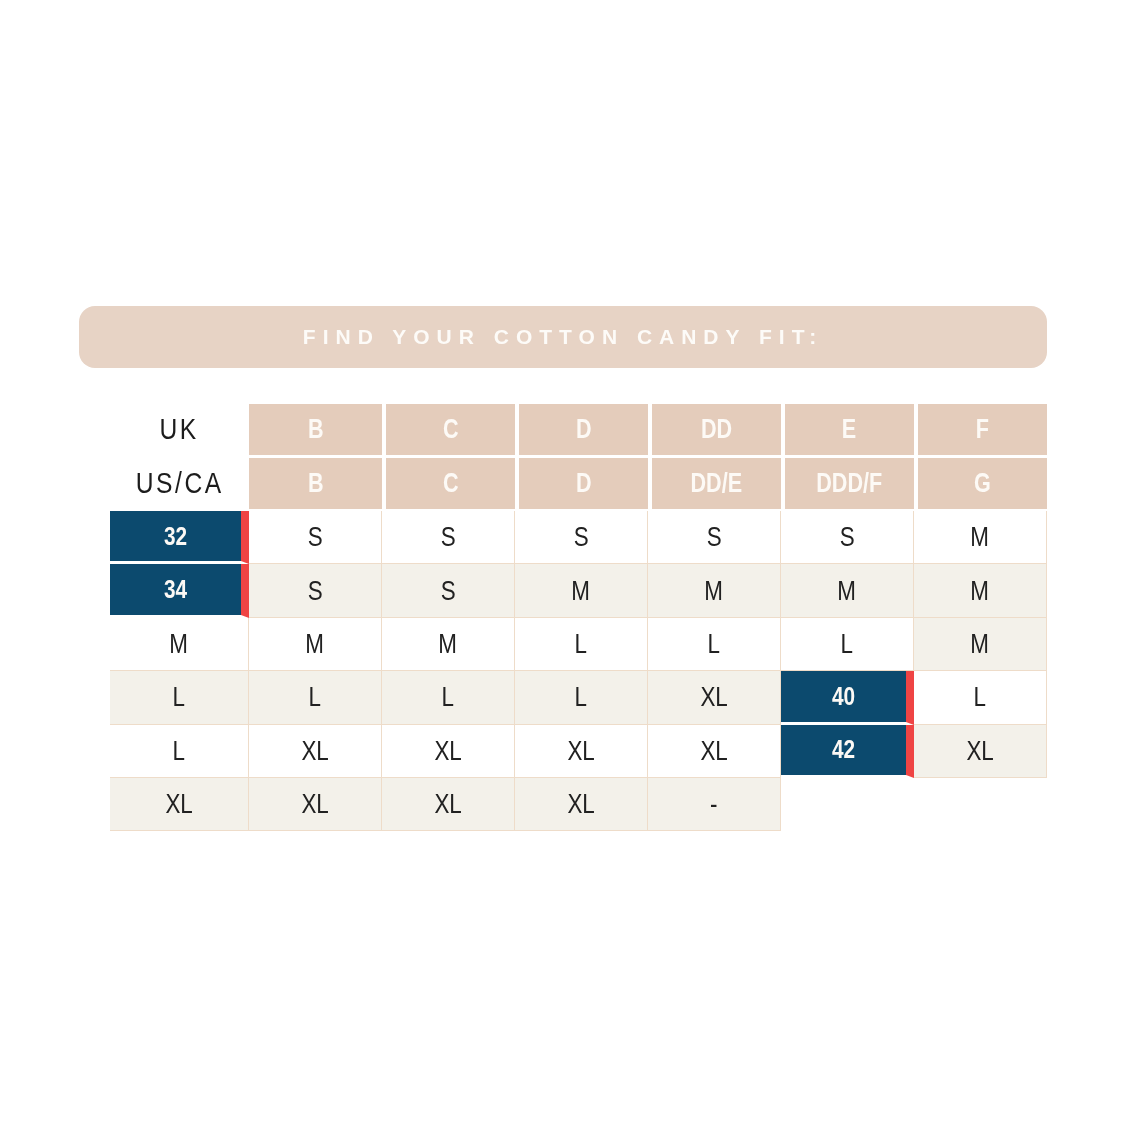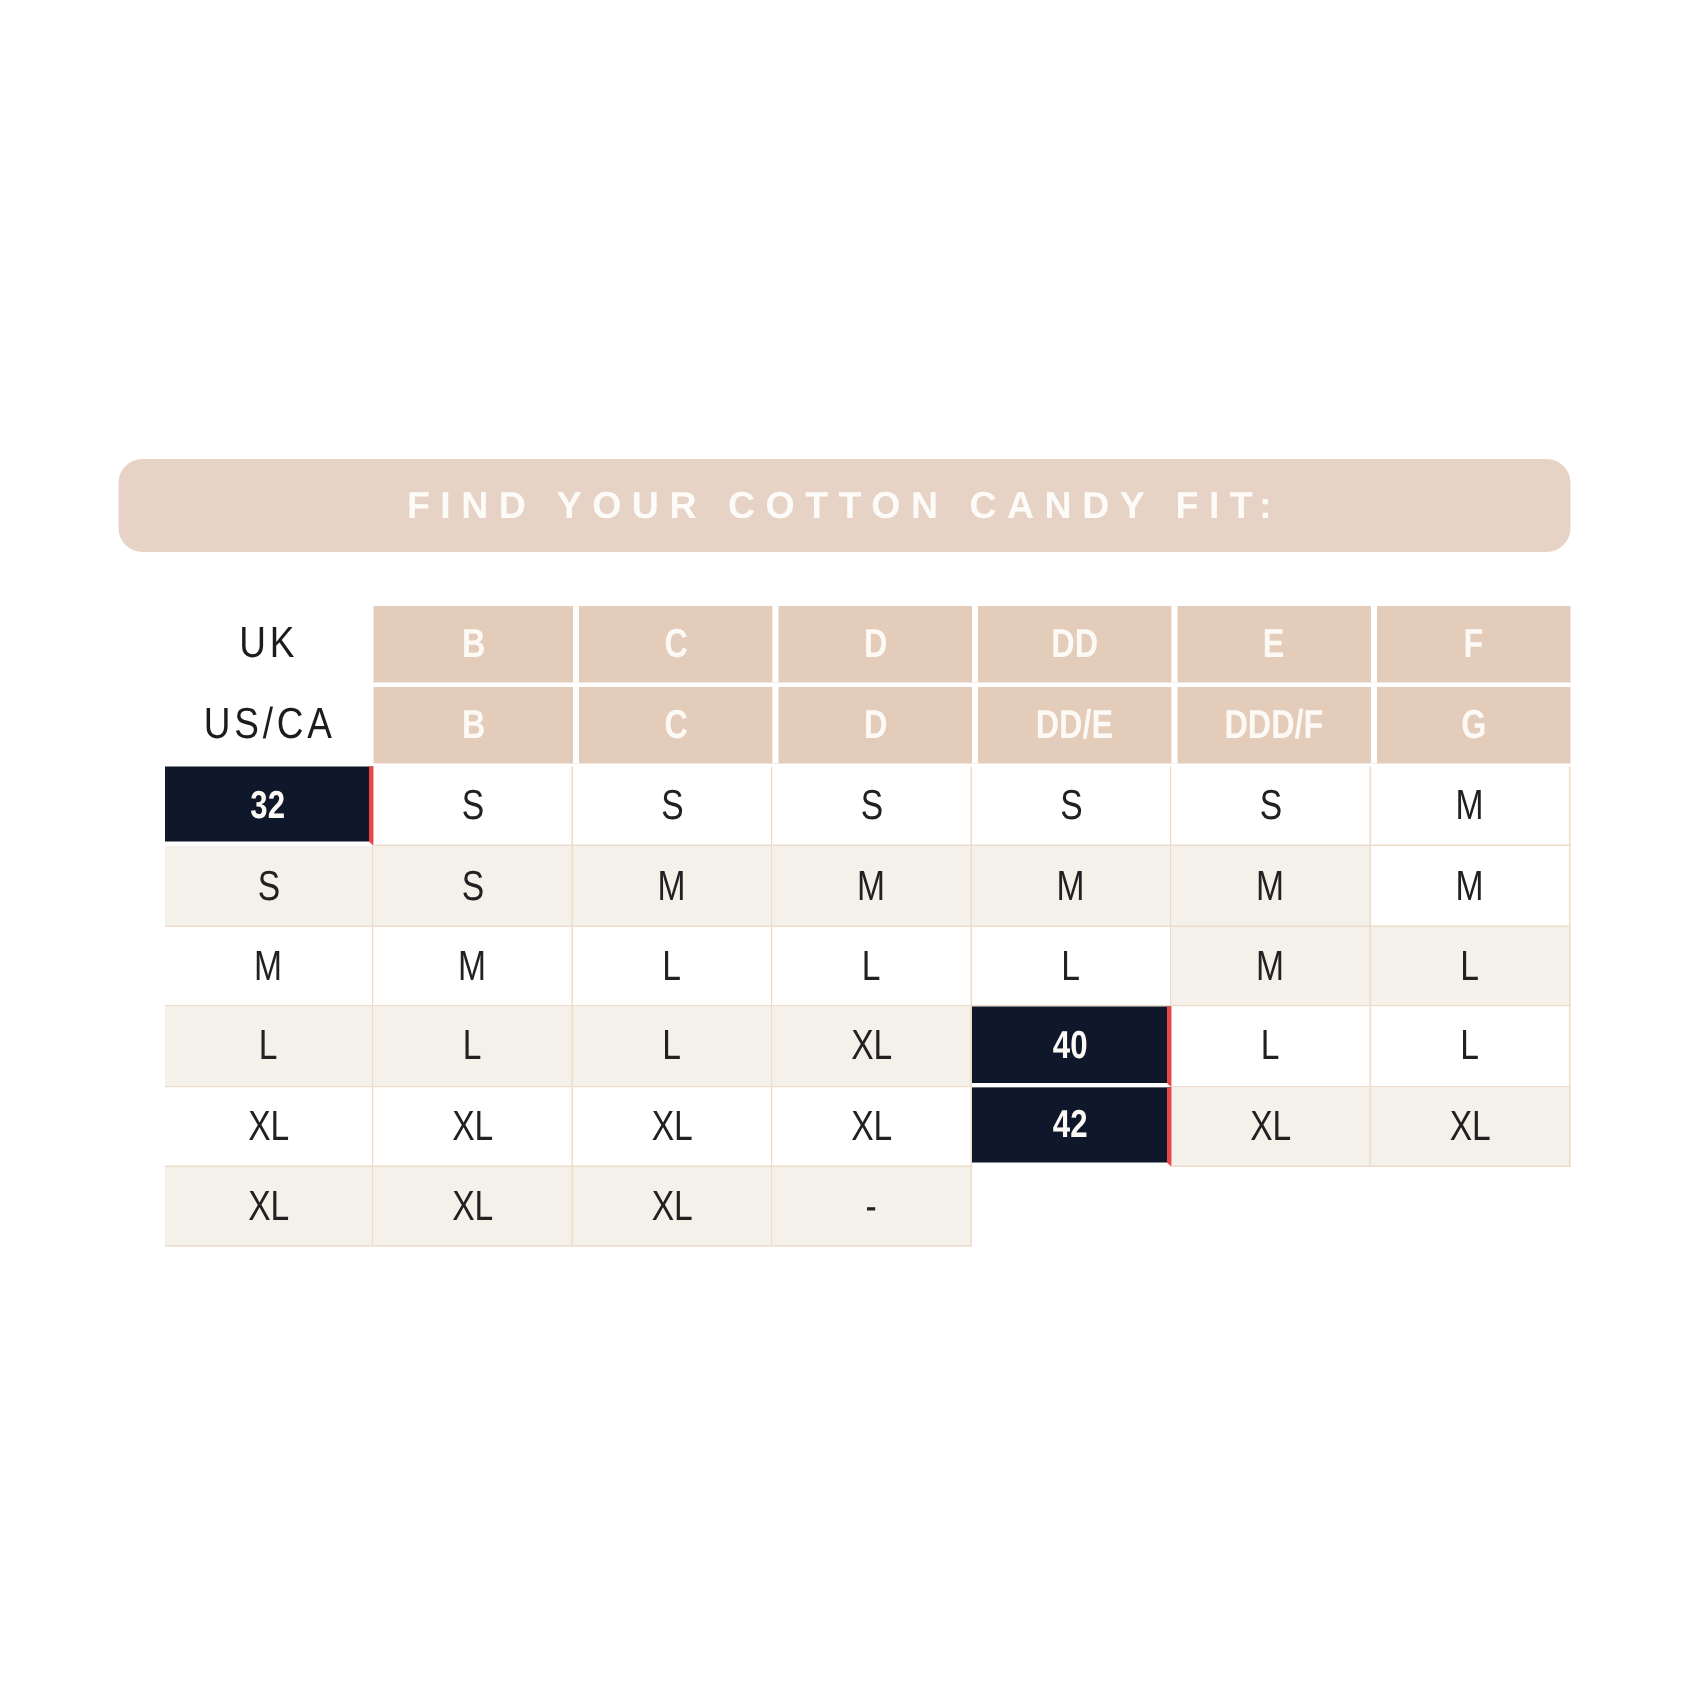--- a/index.html
+++ b/index.html
@@ -13,21 +13,21 @@
   }
   .banner {
     position:absolute; left:79px; top:306px;
     width:968px; height:62px;
     background:#e7d3c5;
     border-radius:16px;
     display:flex; align-items:center; justify-content:center;
   }
   .banner-title {
     color:#fdfbf8;
-    font-size:25px;
+    font-size:21px;
     font-weight:700;
     letter-spacing:7px;
     white-space:nowrap;
   }
   .size-table {
     position:absolute; left:78px; top:404px; width:969px;padding-left:32px;
   }
   .hdr-grid {
     display:grid;
     grid-template-columns:139px repeat(6, 1fr);
@@ -54,24 +54,24 @@
     color:#fdfaf6; font-size:27px; font-weight:700;
     transform:scaleX(0.8);
     white-space:nowrap;
   }
   .body-grid {
     display:grid;
     grid-template-columns:139px repeat(6, 1fr);
     grid-auto-rows:53.4px;
   }
   .blabel {
-    background:#0f172a;
+    background:#0c4a6e;
     display:flex; align-items:center; justify-content:center;
     border-bottom:3px solid #ffffff;
-    border-right:3px solid #ef4444;
+    border-right:8px solid #ef4444;
   }
   .blabel span {
     color:#fcf9f5; font-size:26px; font-weight:700;
     transform:scaleX(0.8);
   }
   .bcell {
     background:#ffffff;
     display:flex; align-items:center; justify-content:center;
     border-bottom:1px solid #eedcc9;
     border-right:1px solid #eedcc9;
@@ -151,20 +151,23 @@
         </div>
         <div class="bcell">
           <span>S</span>
         </div>
         <div class="bcell">
           <span>S</span>
         </div>
         <div class="bcell">
           <span>M</span>
         </div>
+        <div class="blabel row-alt">
+          <span>34</span>
+        </div>
         <div class="bcell row-alt-cell" style="background: rgb(243, 241, 234);">
           <span>S</span>
         </div>
         <div class="bcell row-alt-cell" style="background: rgb(243, 241, 234);">
           <span>S</span>
         </div>
         <div class="bcell row-alt-cell" style="background: rgb(243, 241, 234);">
           <span>M</span>
         </div>
         <div class="bcell row-alt-cell" style="background: rgb(243, 241, 234);">

